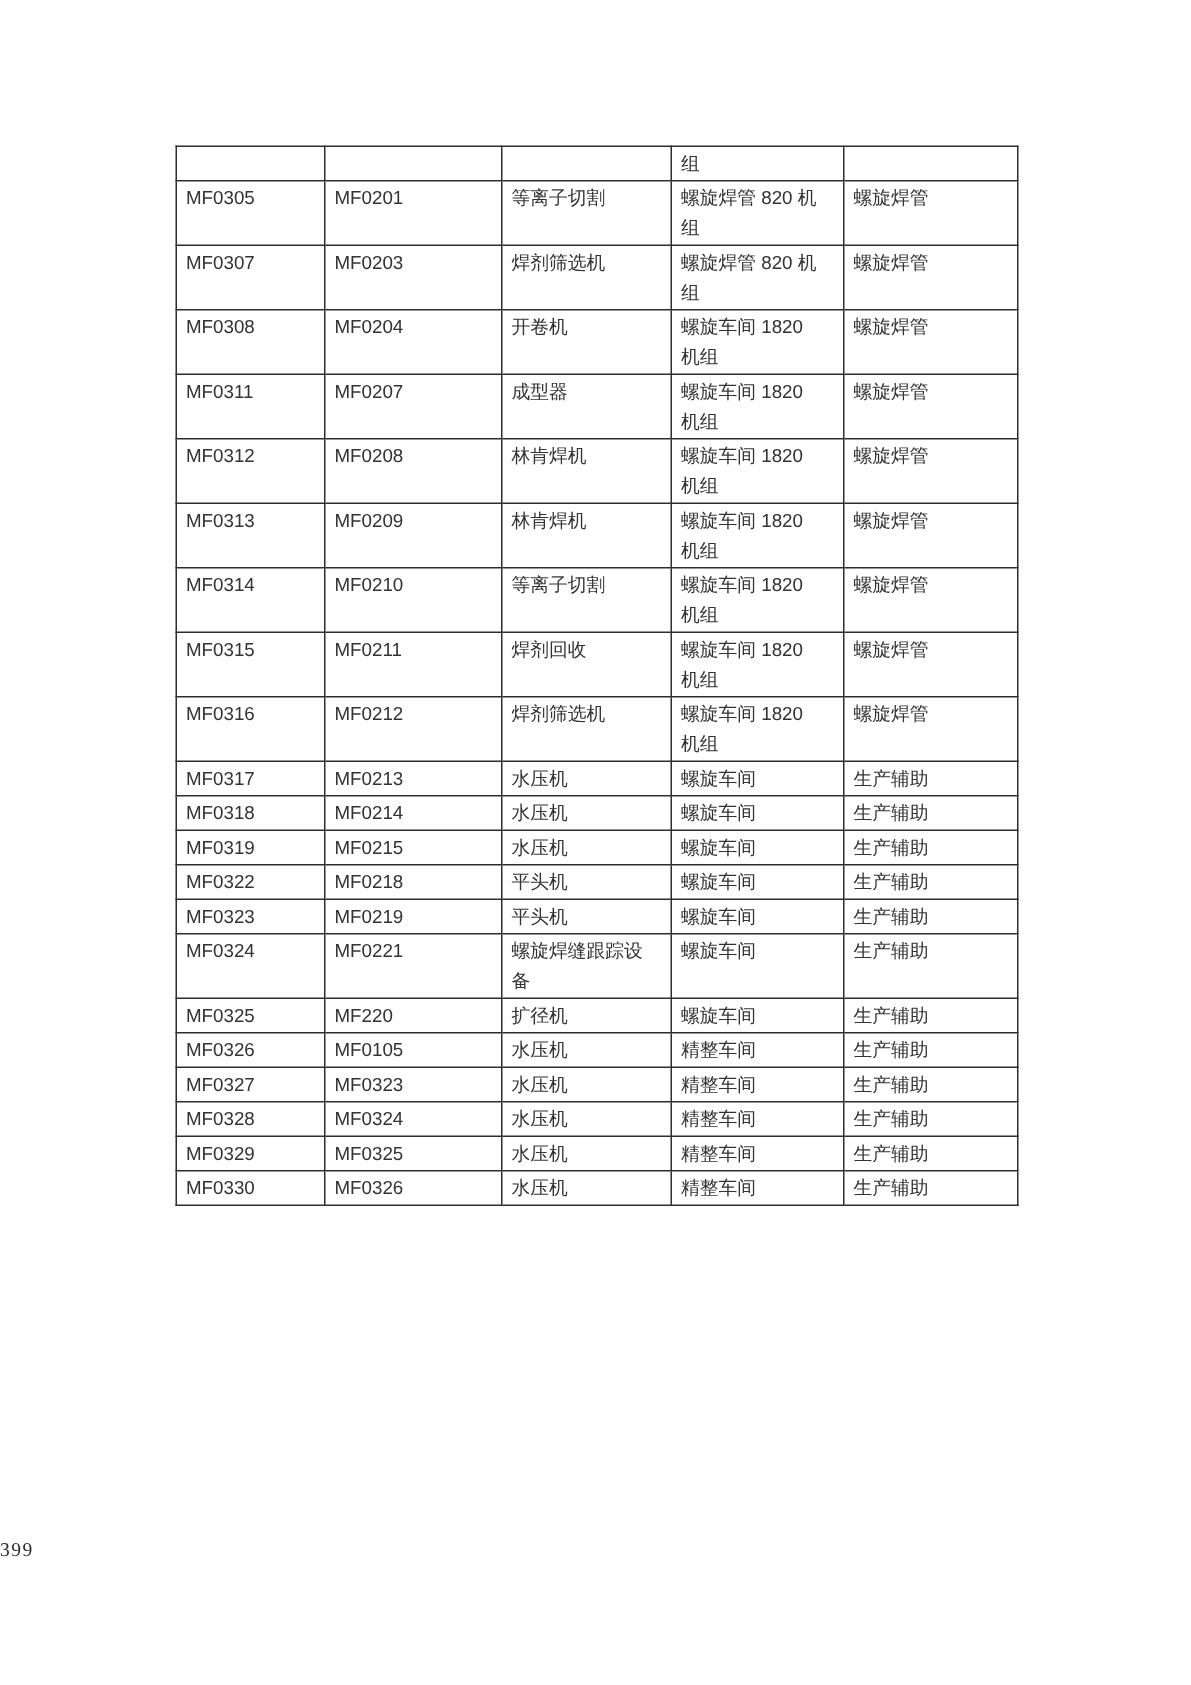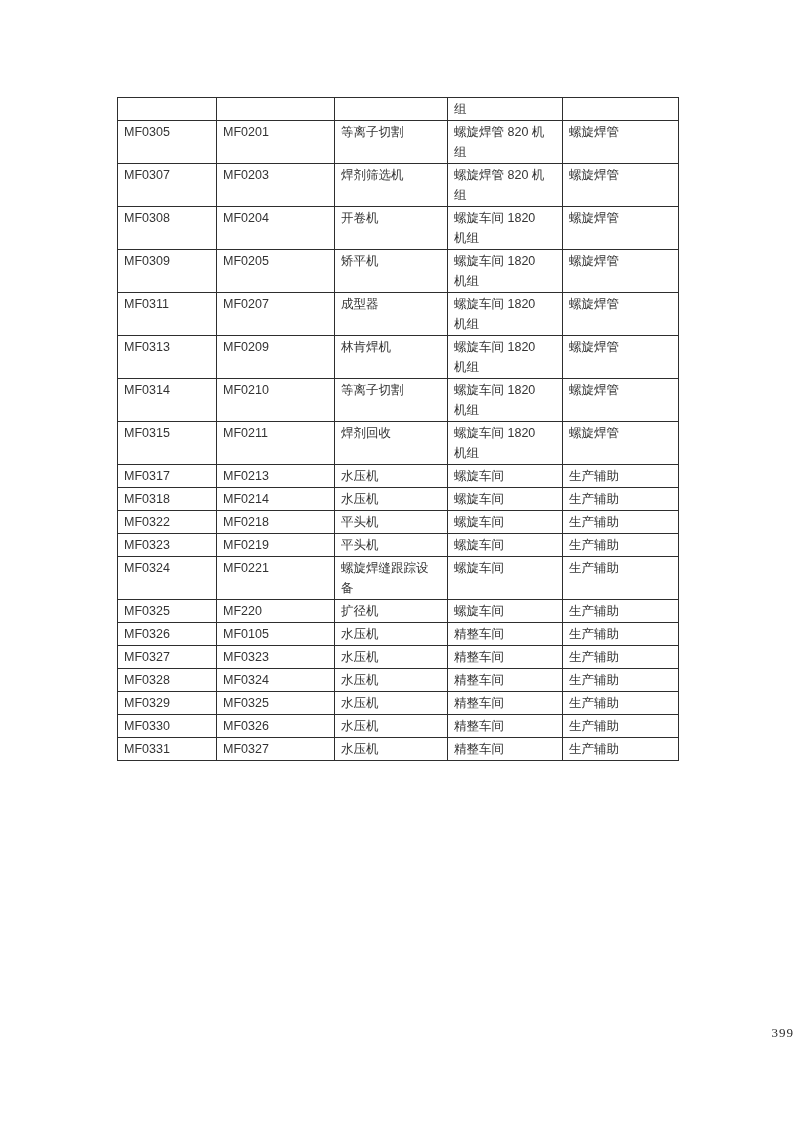--- a/index.html
+++ b/index.html
@@ -32,21 +32,21 @@
     vertical-align: top;
     white-space: pre-line;
     overflow: hidden;
     word-break: break-all;
   }
   .page-footer {
     position: absolute;
     left: 0;
     right: 0;
     top: 1025px;
-    text-align: right;
+    text-align: left;
     font-family: "Liberation Serif", "DejaVu Serif", serif;
     font-size: 13px;
     color: #2b2b2b;
     letter-spacing: 1px;
   }
 </style>
 </head>
 <body>
 
 <div class="page">
@@ -85,36 +85,36 @@
         </tr>
         <tr>
           <td>MF0308</td>
           <td>MF0204</td>
           <td>开卷机</td>
           <td>螺旋车间 1820
 机组</td>
           <td>螺旋焊管</td>
         </tr>
         <tr>
-          <td>MF0309</td>
-          <td>MF0205</td>
-          <td>矫平机</td>
-          <td>螺旋车间 1820
-机组</td>
-          <td>螺旋焊管</td>
-        </tr>
-        <tr>
           <td>MF0311</td>
           <td>MF0207</td>
           <td>成型器</td>
           <td>螺旋车间 1820
 机组</td>
           <td>螺旋焊管</td>
         </tr>
         <tr>
+          <td>MF0312</td>
+          <td>MF0208</td>
+          <td>林肯焊机</td>
+          <td>螺旋车间 1820
+机组</td>
+          <td>螺旋焊管</td>
+        </tr>
+        <tr>
           <td>MF0313</td>
           <td>MF0209</td>
           <td>林肯焊机</td>
           <td>螺旋车间 1820
 机组</td>
           <td>螺旋焊管</td>
         </tr>
         <tr>
           <td>MF0314</td>
           <td>MF0210</td>
@@ -125,29 +125,44 @@
         </tr>
         <tr>
           <td>MF0315</td>
           <td>MF0211</td>
           <td>焊剂回收</td>
           <td>螺旋车间 1820
 机组</td>
           <td>螺旋焊管</td>
         </tr>
         <tr>
+          <td>MF0316</td>
+          <td>MF0212</td>
+          <td>焊剂筛选机</td>
+          <td>螺旋车间 1820
+机组</td>
+          <td>螺旋焊管</td>
+        </tr>
+        <tr>
           <td>MF0317</td>
           <td>MF0213</td>
           <td>水压机</td>
           <td>螺旋车间</td>
           <td>生产辅助</td>
         </tr>
         <tr>
           <td>MF0318</td>
           <td>MF0214</td>
+          <td>水压机</td>
+          <td>螺旋车间</td>
+          <td>生产辅助</td>
+        </tr>
+        <tr>
+          <td>MF0319</td>
+          <td>MF0215</td>
           <td>水压机</td>
           <td>螺旋车间</td>
           <td>生产辅助</td>
         </tr>
         <tr>
           <td>MF0322</td>
           <td>MF0218</td>
           <td>平头机</td>
           <td>螺旋车间</td>
           <td>生产辅助</td>
@@ -202,25 +217,18 @@
           <td>精整车间</td>
           <td>生产辅助</td>
         </tr>
         <tr>
           <td>MF0330</td>
           <td>MF0326</td>
           <td>水压机</td>
           <td>精整车间</td>
           <td>生产辅助</td>
         </tr>
-        <tr>
-          <td>MF0331</td>
-          <td>MF0327</td>
-          <td>水压机</td>
-          <td>精整车间</td>
-          <td>生产辅助</td>
-        </tr>
       </tbody>
   </table>
 
   <div class="page-footer">399</div>
 
 </div>
 
 </body></html>

